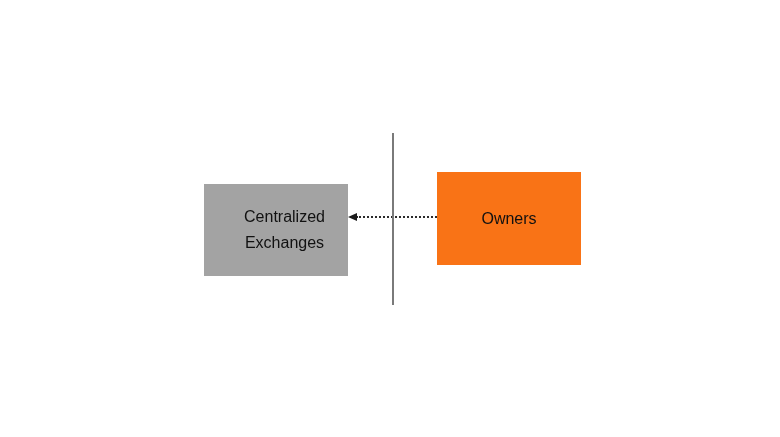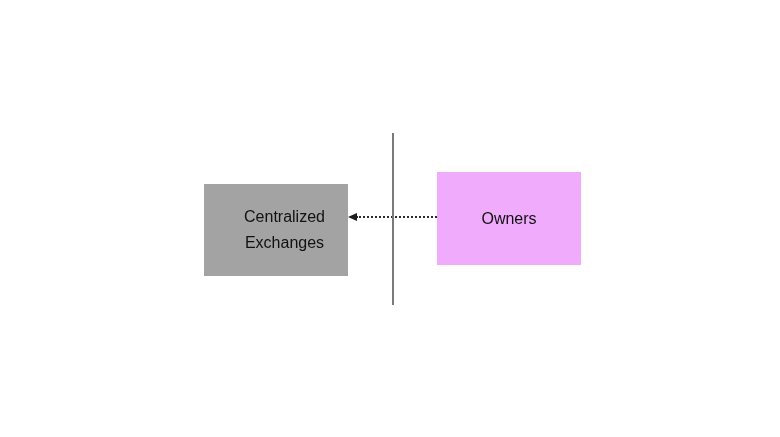--- a/index.html
+++ b/index.html
@@ -33,21 +33,21 @@
     width: 144px;
     height: 92px;
     background: #a3a3a3;
     padding-left: 31px;
   }
   .node-green {
     left: 437px;
     top: 172px;
     width: 144px;
     height: 93px;
-    background: #f0abfc;
+    background: #f97316;
   }
   .divider {
     position: absolute;
     left: 392px;
     top: 133px;
     width: 2px;
     height: 172px;
     background: #7a7a7a;
     z-index: 3;
   }

